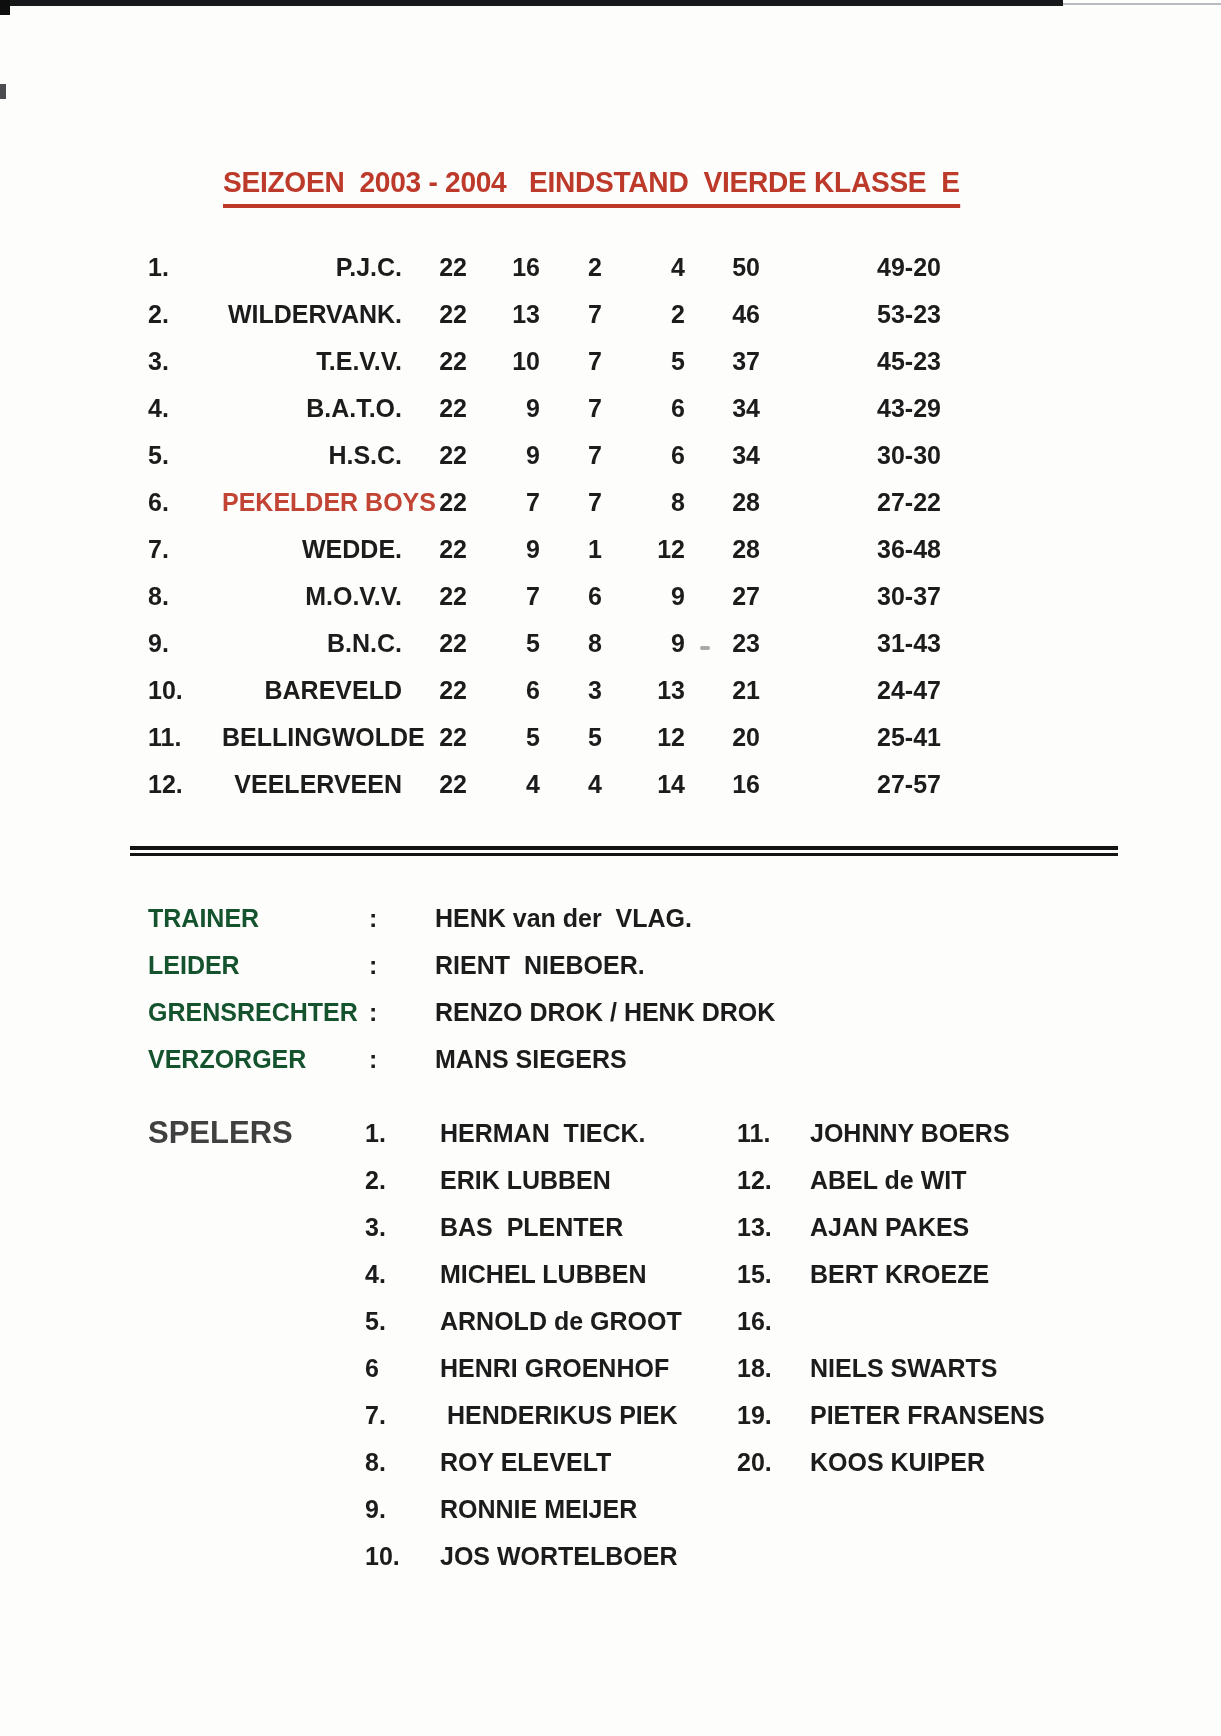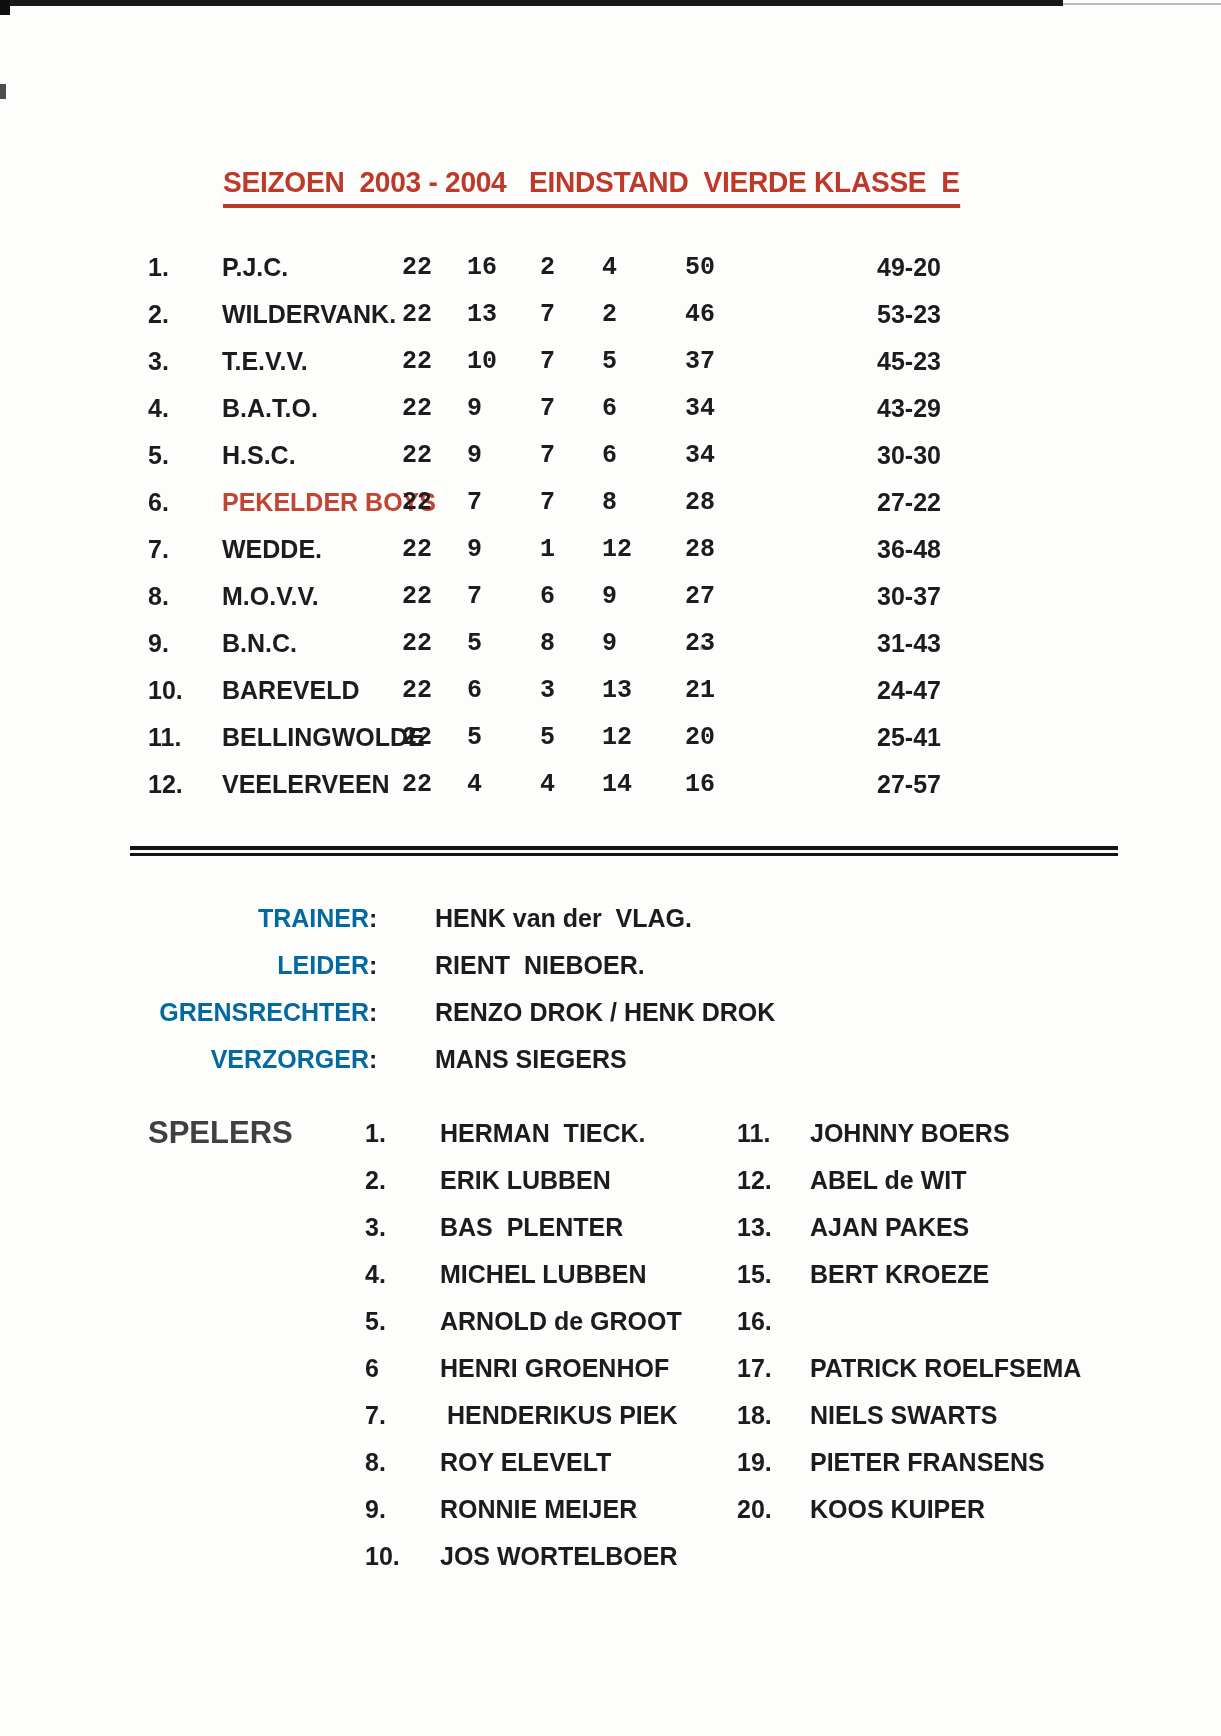--- a/index.html
+++ b/index.html
@@ -37,39 +37,39 @@
 
   
   .standings { position: absolute; left: 148px; top: 244px; width: 860px; }
   .st-row {
     display: grid;
     grid-template-columns: 74px 180px 65px 73px 62px 83px 75px auto;
     height: 47px; align-items: center;
     font-size: 25px;
   }
   .st-row .rank   { text-align: left; }
-  .st-row .team   { text-align: left; white-space: pre; }
-  .st-row .num    { text-align: left; font-family: Liberation Mono, monospace; }
+  .st-row .team   { text-align: right; white-space: pre; }
+  .st-row .num    { text-align: right; }
   .st-row .goals  { text-align: center; padding-left: 50px; }
   .team.red { color: #c24434; }
 
   
   .divider {
     position: absolute; left: 130px; top: 846px; width: 988px; height: 3px;
     border-top: 4px solid #141415; border-bottom: 3px solid #141415;
     background: #fdfdfc;
   }
 
   
   .staff { position: absolute; left: 148px; top: 895px; width: 760px; }
   .staff-row {
     display: grid; grid-template-columns: 221px 18px auto;
     height: 47px; align-items: center; font-size: 25px;
   }
-  .staff-label { color: #0369a1; text-align: right; }
+  .staff-label { color: #14532d; }
   .staff-colon { text-align: left; }
   .staff-value { white-space: pre; margin-left: 48px; }
 
   
   .spelers-heading {
     position: absolute; left: 148px; top: 1119px;
     font-size: 31px; color: #404040; line-height: 28px;
   }
   .players-col { position: absolute; top: 1110px; }
   .players-col.left  { left: 365px; width: 330px; }
@@ -303,24 +303,20 @@
     </div>
     <div class="player-row">
       <span class="player-num">15.</span>
       <span class="player-name">BERT KROEZE</span>
     </div>
     <div class="player-row">
       <span class="player-num">16.</span>
       <span class="player-name"></span>
     </div>
     <div class="player-row">
-      <span class="player-num">17.</span>
-      <span class="player-name">PATRICK ROELFSEMA</span>
-    </div>
-    <div class="player-row">
       <span class="player-num">18.</span>
       <span class="player-name">NIELS SWARTS</span>
     </div>
     <div class="player-row">
       <span class="player-num">19.</span>
       <span class="player-name">PIETER FRANSENS</span>
     </div>
     <div class="player-row">
       <span class="player-num">20.</span>
       <span class="player-name">KOOS KUIPER</span>

